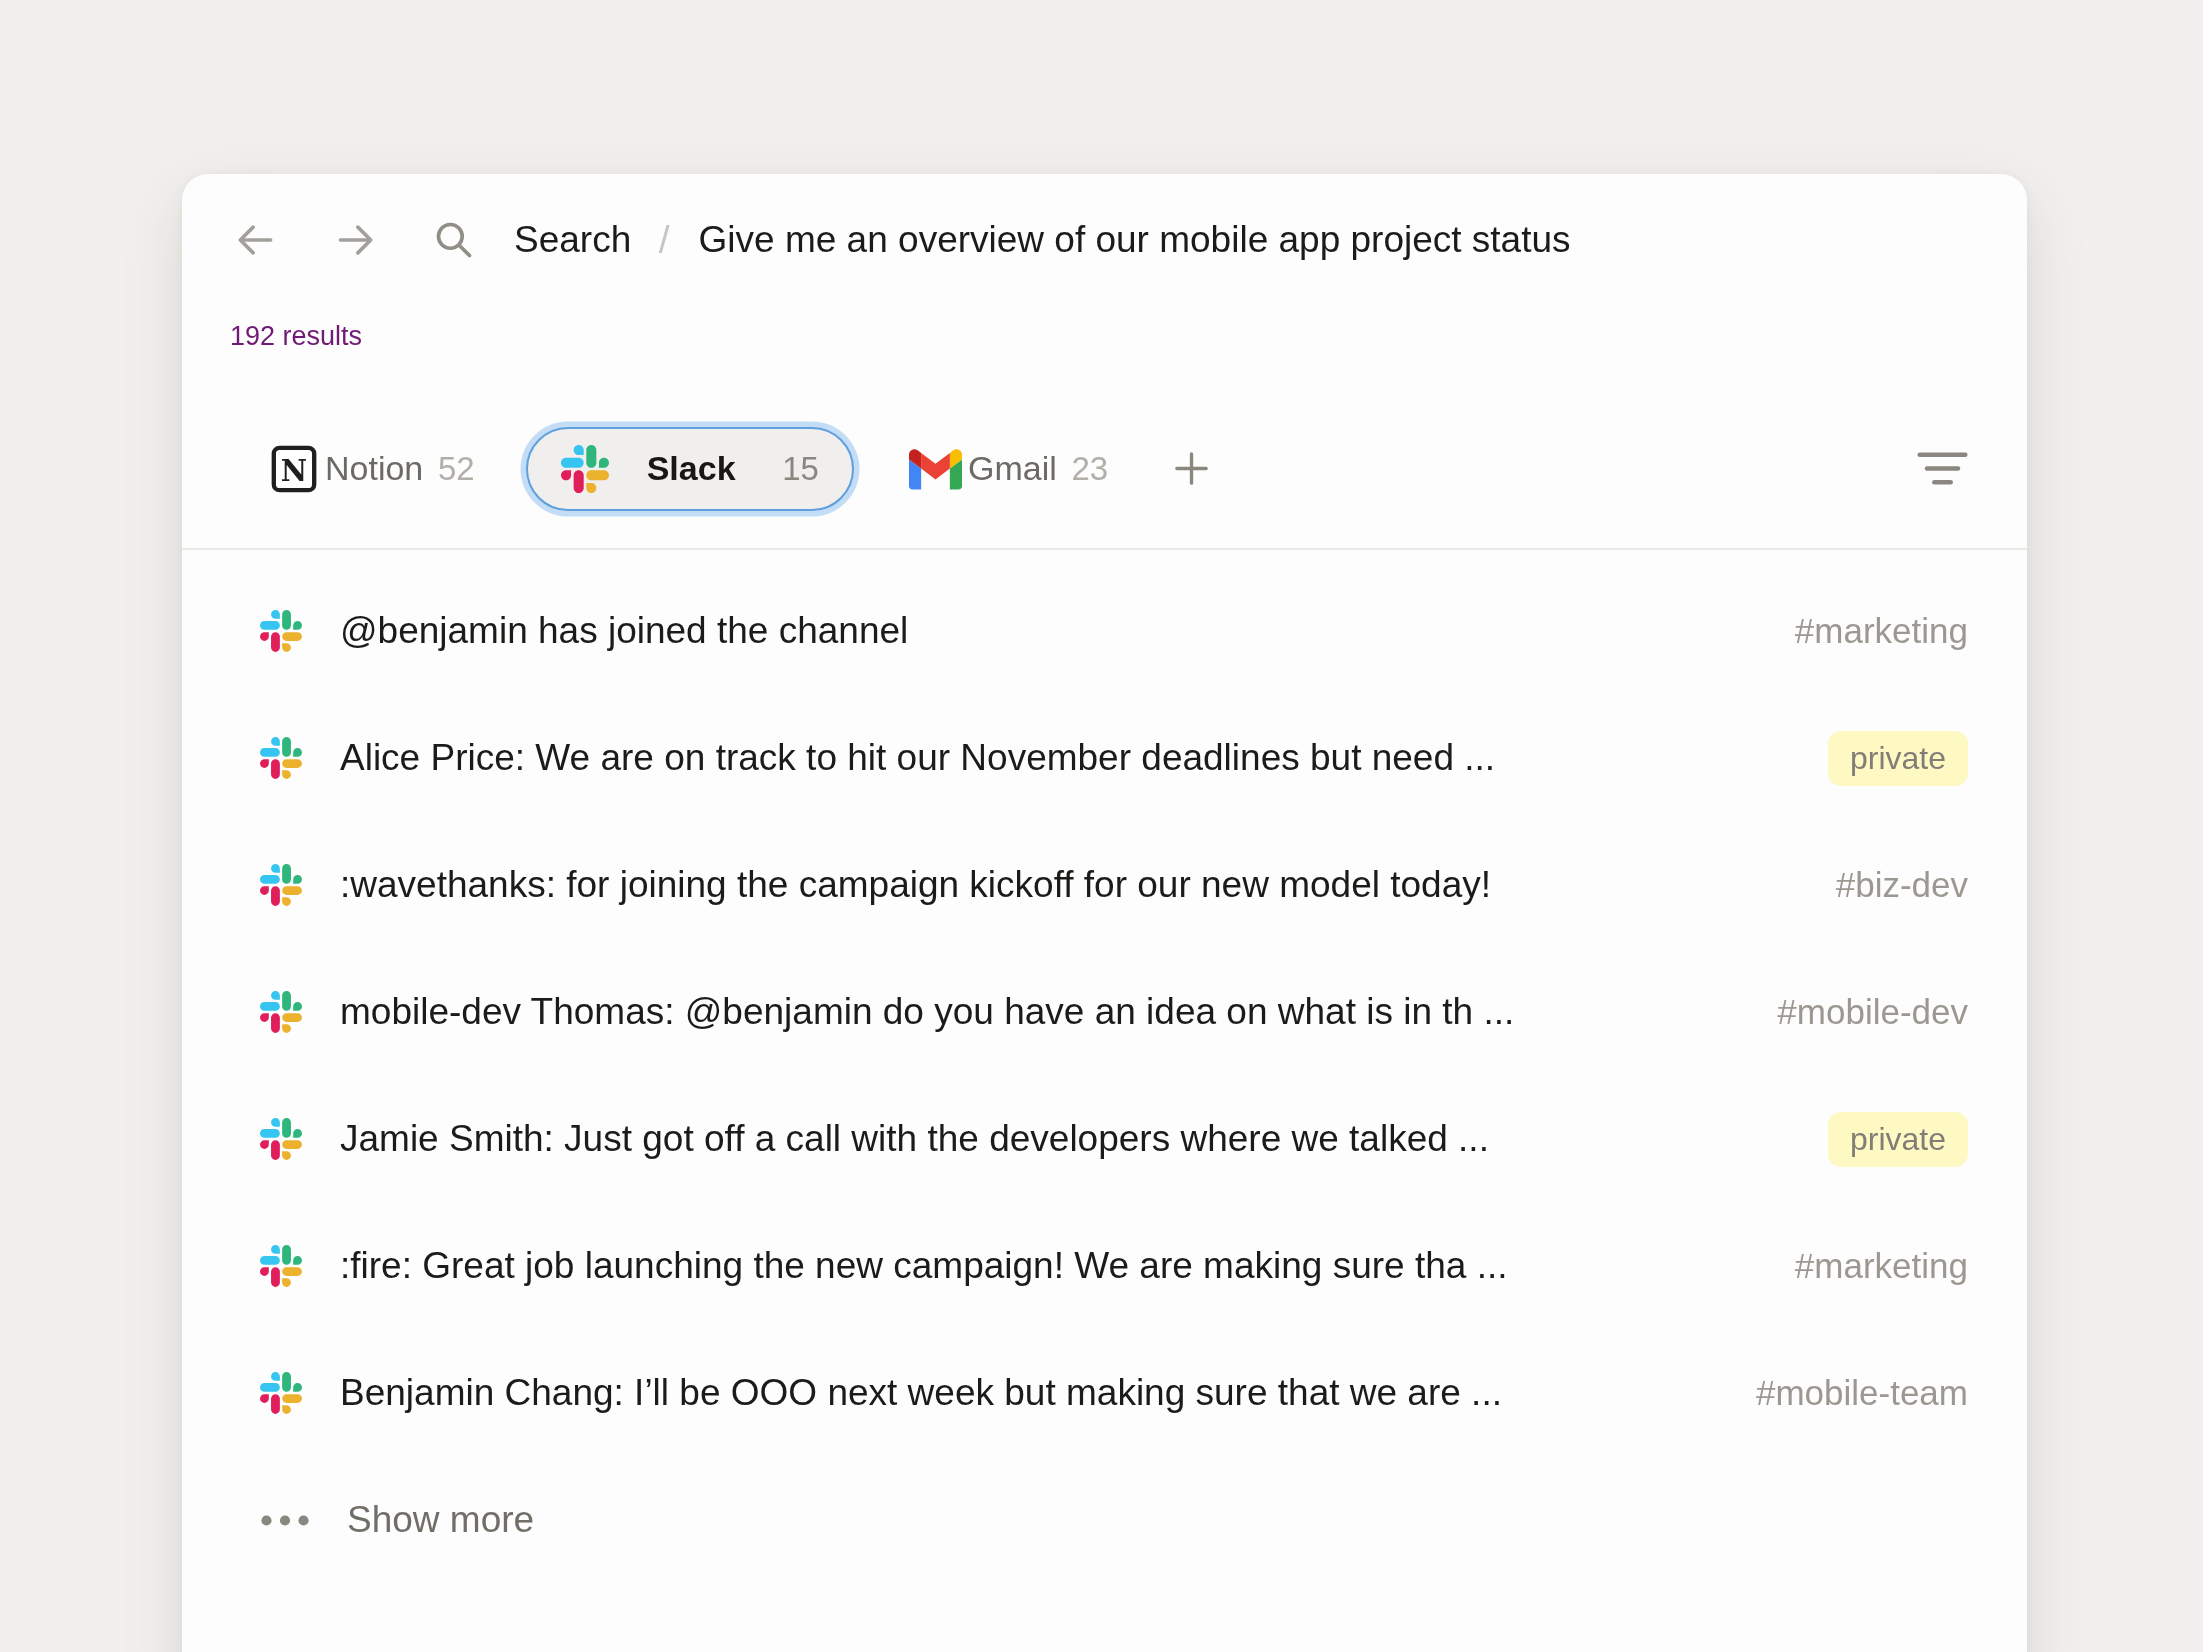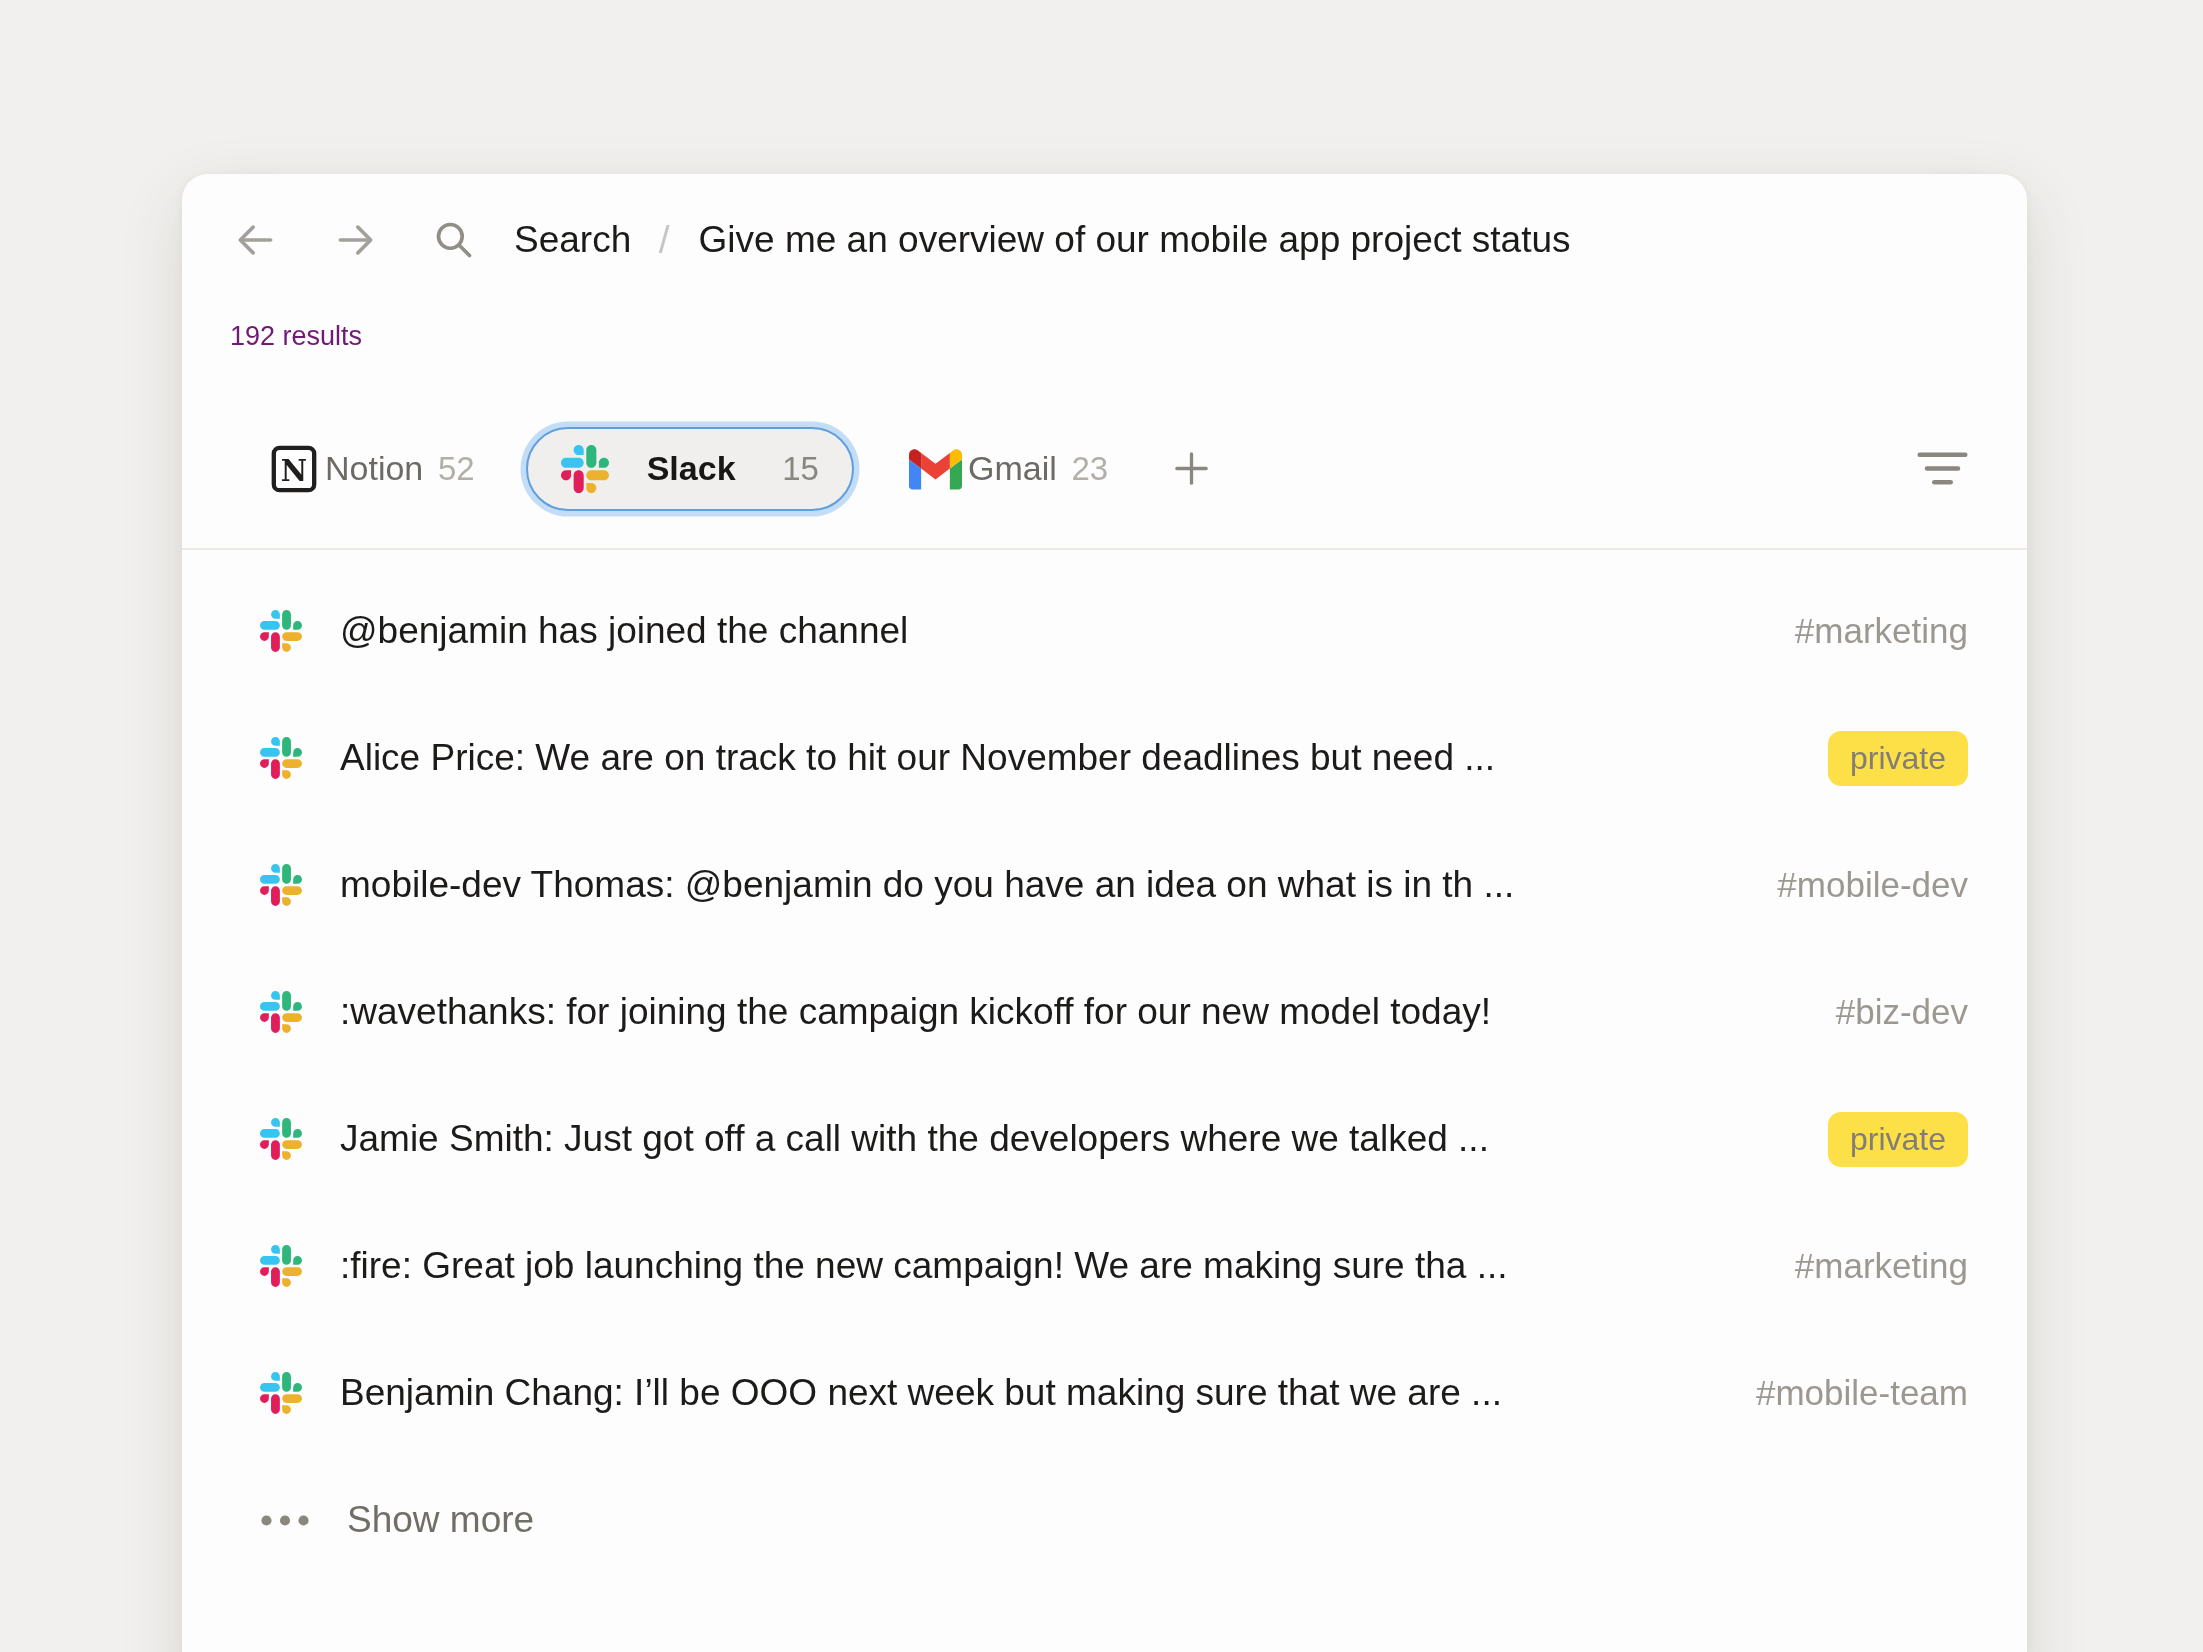--- a/index.html
+++ b/index.html
@@ -79,21 +79,21 @@
   .row-icon { width: 42px; height: 42px; margin-right: 38px; flex: none; display: flex; }
   .row-title {
     font-size: 37px; color: #1c1b19;
     flex: 1 1 auto;
     white-space: nowrap; overflow: hidden;
   }
   .row-meta { flex: none; margin-left: 37px; }
   .row-meta.channel { font-size: 35px; color: #9c9891; }
   .row-meta.badge {
     font-size: 32px; color: #827e77;
-    background: #fde047;
+    background: #fef9c3;
     border-radius: 13px;
     padding: 9.2px 22px;
   }
   
   .show-more { height: 127px; display: flex; align-items: center; padding: 0 59px 0 78px; cursor: pointer; }
   .dots { width: 50px; margin-right: 37px; display: flex; }
   .show-more-label { font-size: 37px; color: #716e68; }
   svg { display: block; }
 </style>
 </head>
@@ -213,35 +213,35 @@
 
       <div class="row">
         <span class="row-icon">
           <svg width="42" height="42" viewBox="0 0 122.8 122.8">
             <path d="M25.8 77.6c0 7.1-5.8 12.9-12.9 12.9S0 84.7 0 77.6s5.8-12.9 12.9-12.9h12.9v12.9zM32.3 77.6c0-7.1 5.8-12.9 12.9-12.9s12.9 5.8 12.9 12.9v32.3c0 7.1-5.8 12.9-12.9 12.9s-12.9-5.8-12.9-12.9V77.6z" fill="#E01E5A"></path>
             <path d="M45.2 25.8c-7.1 0-12.9-5.8-12.9-12.9S38.1 0 45.2 0s12.9 5.8 12.9 12.9v12.9H45.2zM45.2 32.3c7.1 0 12.9 5.8 12.9 12.9s-5.8 12.9-12.9 12.9H12.9C5.8 58.1 0 52.3 0 45.2s5.8-12.9 12.9-12.9h32.3z" fill="#36C5F0"></path>
             <path d="M97 45.2c0-7.1 5.8-12.9 12.9-12.9s12.9 5.8 12.9 12.9-5.8 12.9-12.9 12.9H97V45.2zM90.5 45.2c0 7.1-5.8 12.9-12.9 12.9s-12.9-5.8-12.9-12.9V12.9C64.7 5.8 70.5 0 77.6 0s12.9 5.8 12.9 12.9v32.3z" fill="#2EB67D"></path>
             <path d="M77.6 97c7.1 0 12.9 5.8 12.9 12.9s-5.8 12.9-12.9 12.9-12.9-5.8-12.9-12.9V97h12.9zM77.6 90.5c-7.1 0-12.9-5.8-12.9-12.9s5.8-12.9 12.9-12.9h32.3c7.1 0 12.9 5.8 12.9 12.9s-5.8 12.9-12.9 12.9H77.6z" fill="#ECB22E"></path>
           </svg>
         </span>
+        <span class="row-title">:wavethanks: for joining the campaign kickoff for our new model today!</span>
+        <span class="row-meta channel">#biz-dev</span>
+      </div>
+
+      <div class="row">
+        <span class="row-icon">
+          <svg width="42" height="42" viewBox="0 0 122.8 122.8">
+            <path d="M25.8 77.6c0 7.1-5.8 12.9-12.9 12.9S0 84.7 0 77.6s5.8-12.9 12.9-12.9h12.9v12.9zM32.3 77.6c0-7.1 5.8-12.9 12.9-12.9s12.9 5.8 12.9 12.9v32.3c0 7.1-5.8 12.9-12.9 12.9s-12.9-5.8-12.9-12.9V77.6z" fill="#E01E5A"></path>
+            <path d="M45.2 25.8c-7.1 0-12.9-5.8-12.9-12.9S38.1 0 45.2 0s12.9 5.8 12.9 12.9v12.9H45.2zM45.2 32.3c7.1 0 12.9 5.8 12.9 12.9s-5.8 12.9-12.9 12.9H12.9C5.8 58.1 0 52.3 0 45.2s5.8-12.9 12.9-12.9h32.3z" fill="#36C5F0"></path>
+            <path d="M97 45.2c0-7.1 5.8-12.9 12.9-12.9s12.9 5.8 12.9 12.9-5.8 12.9-12.9 12.9H97V45.2zM90.5 45.2c0 7.1-5.8 12.9-12.9 12.9s-12.9-5.8-12.9-12.9V12.9C64.7 5.8 70.5 0 77.6 0s12.9 5.8 12.9 12.9v32.3z" fill="#2EB67D"></path>
+            <path d="M77.6 97c7.1 0 12.9 5.8 12.9 12.9s-5.8 12.9-12.9 12.9-12.9-5.8-12.9-12.9V97h12.9zM77.6 90.5c-7.1 0-12.9-5.8-12.9-12.9s5.8-12.9 12.9-12.9h32.3c7.1 0 12.9 5.8 12.9 12.9s-5.8 12.9-12.9 12.9H77.6z" fill="#ECB22E"></path>
+          </svg>
+        </span>
         <span class="row-title">mobile-dev Thomas: @benjamin do you have an idea on what is in th ...</span>
         <span class="row-meta channel">#mobile-dev</span>
-      </div>
-
-      <div class="row">
-        <span class="row-icon">
-          <svg width="42" height="42" viewBox="0 0 122.8 122.8">
-            <path d="M25.8 77.6c0 7.1-5.8 12.9-12.9 12.9S0 84.7 0 77.6s5.8-12.9 12.9-12.9h12.9v12.9zM32.3 77.6c0-7.1 5.8-12.9 12.9-12.9s12.9 5.8 12.9 12.9v32.3c0 7.1-5.8 12.9-12.9 12.9s-12.9-5.8-12.9-12.9V77.6z" fill="#E01E5A"></path>
-            <path d="M45.2 25.8c-7.1 0-12.9-5.8-12.9-12.9S38.1 0 45.2 0s12.9 5.8 12.9 12.9v12.9H45.2zM45.2 32.3c7.1 0 12.9 5.8 12.9 12.9s-5.8 12.9-12.9 12.9H12.9C5.8 58.1 0 52.3 0 45.2s5.8-12.9 12.9-12.9h32.3z" fill="#36C5F0"></path>
-            <path d="M97 45.2c0-7.1 5.8-12.9 12.9-12.9s12.9 5.8 12.9 12.9-5.8 12.9-12.9 12.9H97V45.2zM90.5 45.2c0 7.1-5.8 12.9-12.9 12.9s-12.9-5.8-12.9-12.9V12.9C64.7 5.8 70.5 0 77.6 0s12.9 5.8 12.9 12.9v32.3z" fill="#2EB67D"></path>
-            <path d="M77.6 97c7.1 0 12.9 5.8 12.9 12.9s-5.8 12.9-12.9 12.9-12.9-5.8-12.9-12.9V97h12.9zM77.6 90.5c-7.1 0-12.9-5.8-12.9-12.9s5.8-12.9 12.9-12.9h32.3c7.1 0 12.9 5.8 12.9 12.9s-5.8 12.9-12.9 12.9H77.6z" fill="#ECB22E"></path>
-          </svg>
-        </span>
-        <span class="row-title">:wavethanks: for joining the campaign kickoff for our new model today!</span>
-        <span class="row-meta channel">#biz-dev</span>
       </div>
 
       <div class="row">
         <span class="row-icon">
           <svg width="42" height="42" viewBox="0 0 122.8 122.8">
             <path d="M25.8 77.6c0 7.1-5.8 12.9-12.9 12.9S0 84.7 0 77.6s5.8-12.9 12.9-12.9h12.9v12.9zM32.3 77.6c0-7.1 5.8-12.9 12.9-12.9s12.9 5.8 12.9 12.9v32.3c0 7.1-5.8 12.9-12.9 12.9s-12.9-5.8-12.9-12.9V77.6z" fill="#E01E5A"></path>
             <path d="M45.2 25.8c-7.1 0-12.9-5.8-12.9-12.9S38.1 0 45.2 0s12.9 5.8 12.9 12.9v12.9H45.2zM45.2 32.3c7.1 0 12.9 5.8 12.9 12.9s-5.8 12.9-12.9 12.9H12.9C5.8 58.1 0 52.3 0 45.2s5.8-12.9 12.9-12.9h32.3z" fill="#36C5F0"></path>
             <path d="M97 45.2c0-7.1 5.8-12.9 12.9-12.9s12.9 5.8 12.9 12.9-5.8 12.9-12.9 12.9H97V45.2zM90.5 45.2c0 7.1-5.8 12.9-12.9 12.9s-12.9-5.8-12.9-12.9V12.9C64.7 5.8 70.5 0 77.6 0s12.9 5.8 12.9 12.9v32.3z" fill="#2EB67D"></path>
             <path d="M77.6 97c7.1 0 12.9 5.8 12.9 12.9s-5.8 12.9-12.9 12.9-12.9-5.8-12.9-12.9V97h12.9zM77.6 90.5c-7.1 0-12.9-5.8-12.9-12.9s5.8-12.9 12.9-12.9h32.3c7.1 0 12.9 5.8 12.9 12.9s-5.8 12.9-12.9 12.9H77.6z" fill="#ECB22E"></path>
           </svg>

